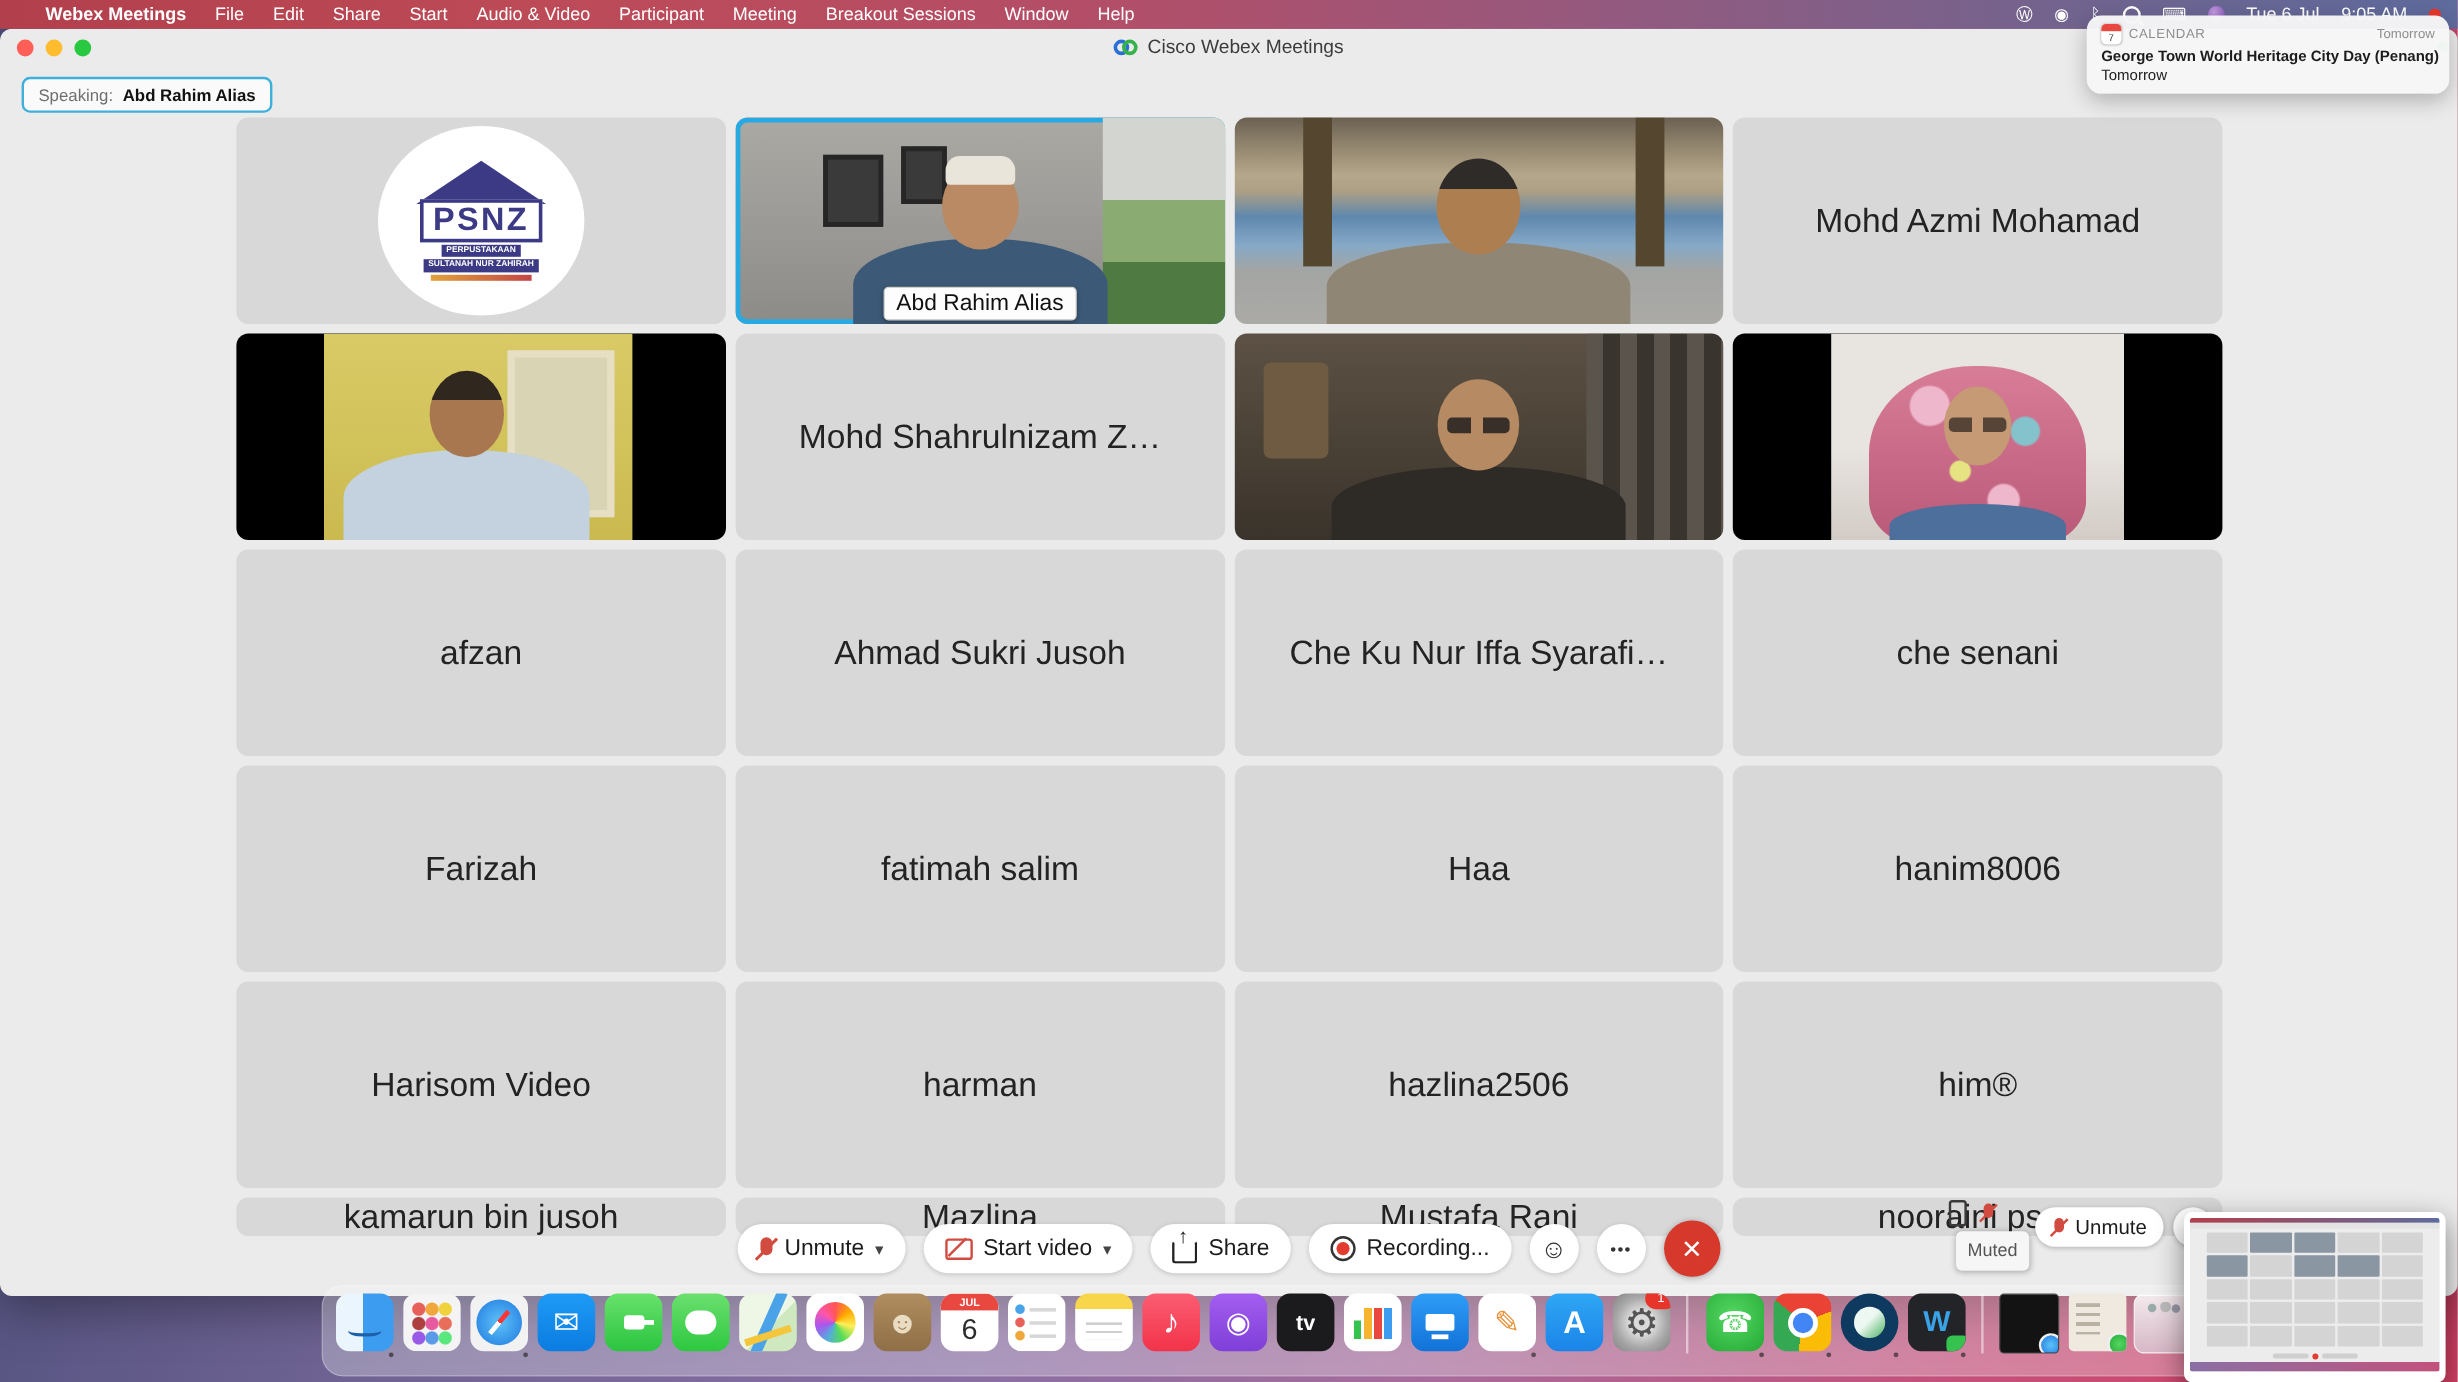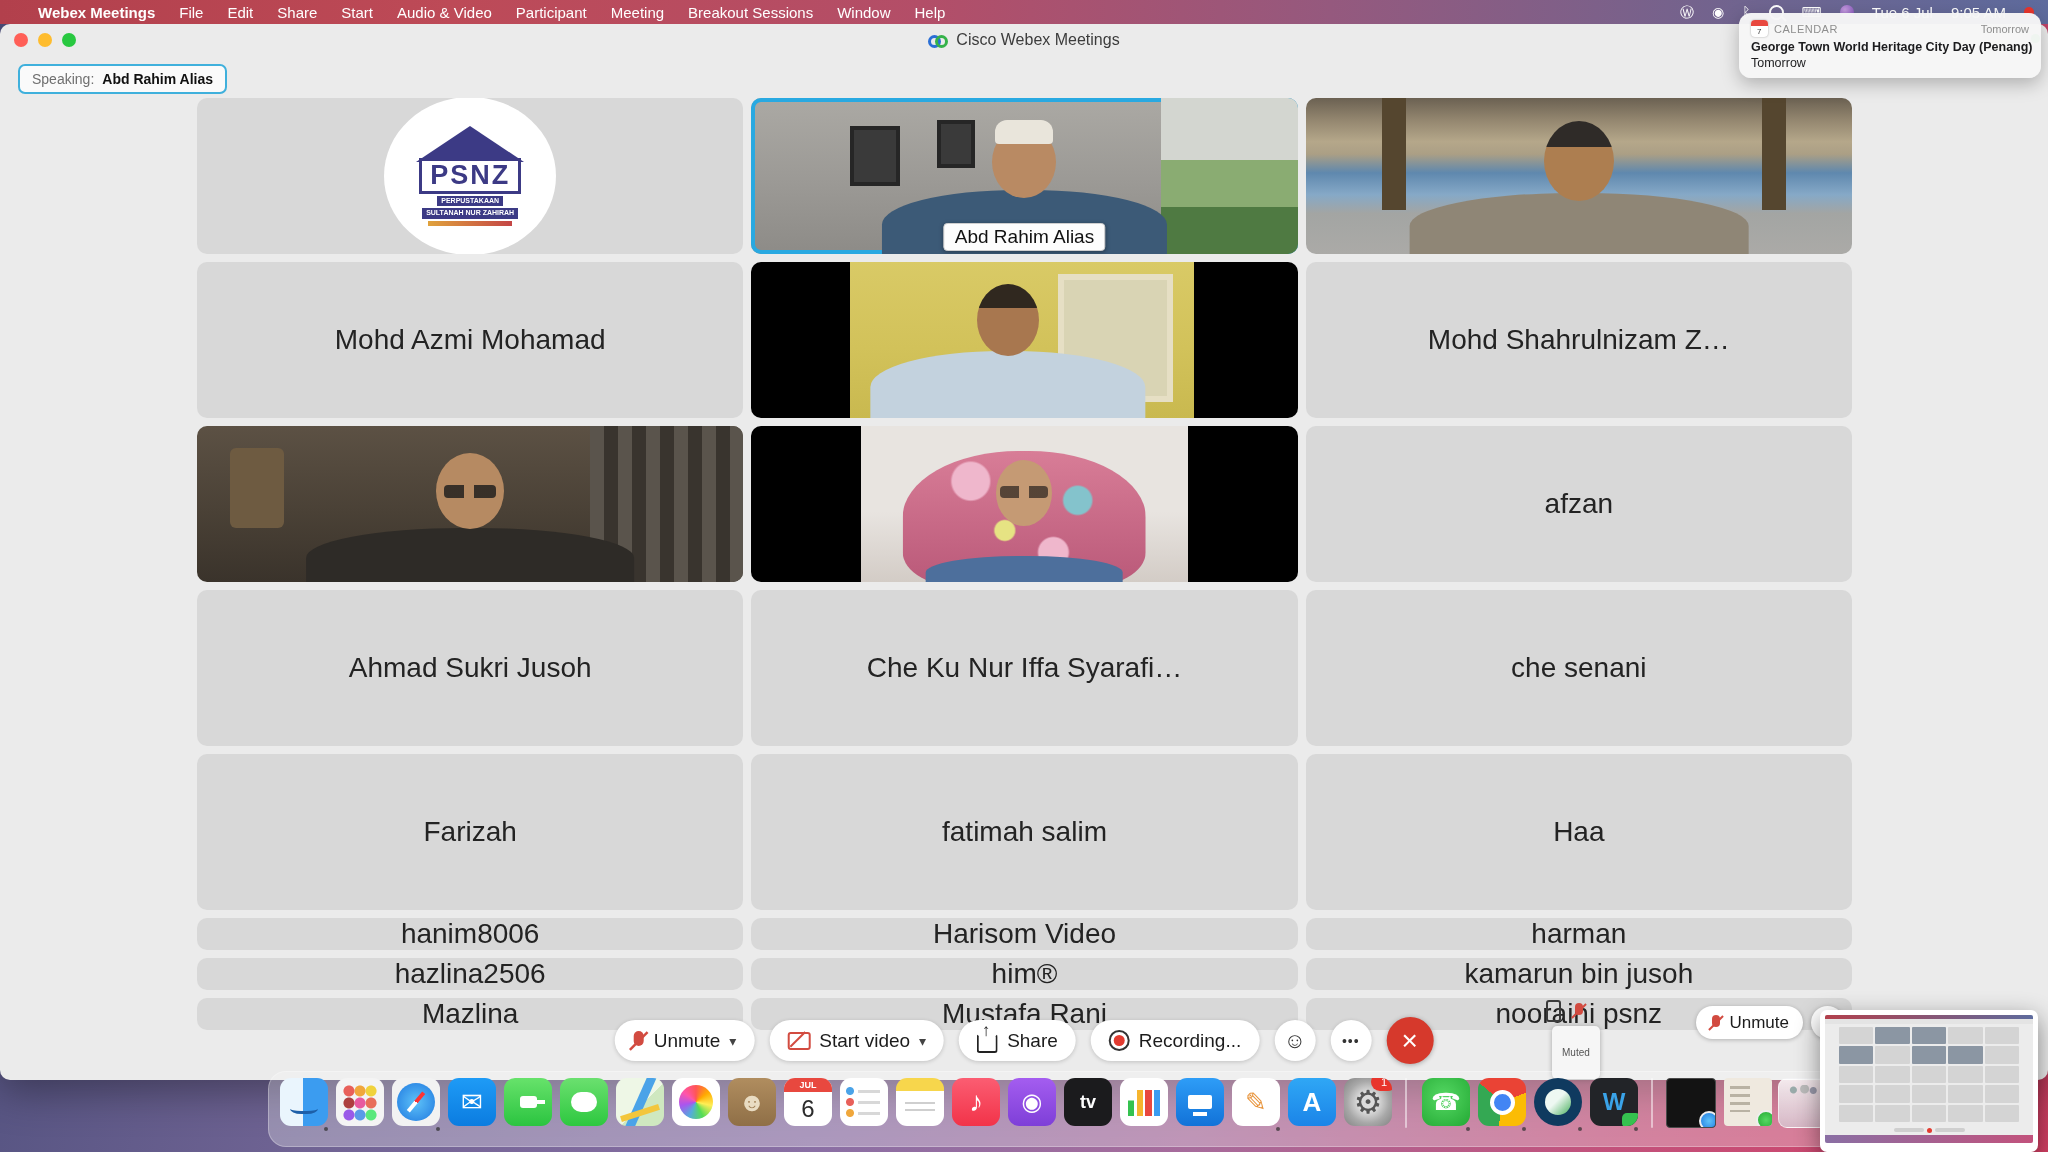--- a/index.html
+++ b/index.html
@@ -21,21 +21,21 @@
   .app-dot{width:14px;height:14px;border-radius:50%;background:radial-gradient(circle at 35% 35%,#c59be0,#7b4bb3)}
   .rec-dot{width:10px;height:10px;border-radius:50%;background:#e8352c}
   .clock{white-space:nowrap;font-size:15px}
   
   .window{position:absolute;top:24px;left:0;width:2048px;height:1056px;background:#ebebeb;
     border-radius:10px;box-shadow:0 12px 40px rgba(0,0,0,.35)}
   .titlebar{position:relative;height:32px;display:flex;align-items:center;justify-content:center}
   .lights{position:absolute;left:14px;top:9px;display:flex;gap:10px}
   .light{width:14px;height:14px;border-radius:50%}
   .l-red{background:#ff5f57}.l-yel{background:#febc2e}.l-grn{background:#28c840}
-  .wtitle{display:flex;align-items:flex-end;gap:8px;font-size:16px;color:#3c3c3c}
+  .wtitle{display:flex;align-items:center;gap:8px;font-size:16px;color:#3c3c3c}
   .wx-logo{position:relative;width:20px;height:14px}
   .wx-logo i{position:absolute;width:13px;height:13px;border-radius:50%;border:3.2px solid #2a6fd6;box-sizing:border-box}
   .wx-logo i:last-child{left:7px;border-color:#35b24a}
   .green-ind{position:absolute;top:10px;right:8px;width:9px;height:9px;border-radius:50%;background:#28c840}
   
   .speaking{position:absolute;top:40px;left:18px;display:flex;align-items:center;gap:8px;
     background:#fafafa;border:2px solid #3fb0dc;border-radius:7px;padding:5px 12px;font-size:14px}
   .speaking .lab{color:#6f6f6f}.speaking .nm{color:#111;font-weight:bold}
   
   .notif{position:absolute;top:13px;right:7px;width:278px;background:rgba(246,246,246,.97);
@@ -43,21 +43,21 @@
   .notif-top{display:flex;align-items:center;gap:6px;color:#8e8e8e;font-size:11px;letter-spacing:.5px}
   .notif-top .when{margin-left:auto;letter-spacing:0}
   .cal-ic{width:17px;height:17px;background:#fff;border-radius:4px;overflow:hidden;
     box-shadow:0 0 2px rgba(0,0,0,.35);display:flex;flex-direction:column;flex:0 0 auto}
   .cal-ic b{height:6px;background:#e8483f;display:block}
   .cal-ic span{flex:1;display:flex;align-items:center;justify-content:center;font-size:8px;color:#333}
   .notif-title{font-size:12.5px;font-weight:bold;color:#1c1c1e;margin-top:3px;white-space:nowrap}
   .notif-body{font-size:12.5px;color:#1c1c1e;margin-top:2px}
   
   .grid{position:absolute;left:197px;top:74px;width:1655px;height:932px;display:grid;
-    grid-template-columns:repeat(3,1fr);grid-template-rows:repeat(5,1fr);gap:8px}
+    grid-template-columns:repeat(4,1fr);grid-template-rows:repeat(5,1fr);gap:8px}
   .tile{position:relative;background:#d8d8d8;border-radius:10px;overflow:hidden;
     display:flex;align-items:center;justify-content:center}
   .tile-ov{overflow:visible}
   .tile-name{font-size:28px;color:#232323;white-space:nowrap}
   .active{box-shadow:inset 0 0 0 4px #29a9e1}
   .name-tag{position:absolute;bottom:3px;left:50%;transform:translateX(-50%);background:#fdfdfd;
     border:1px solid #cfcfcf;border-radius:4px;padding:2px 10px;font-size:19px;color:#111;
     box-shadow:0 1px 4px rgba(0,0,0,.35);white-space:nowrap}
   
   .pbody{position:absolute;left:50%;transform:translateX(-50%);bottom:-8px;border-radius:48% 48% 0 0}
@@ -124,22 +124,22 @@
   .ov-controls{position:absolute;top:8px;right:8px;display:flex;gap:8px;z-index:5}
   .ov-unmute{background:#fff;border-radius:17px;height:33px;padding:0 14px;display:flex;align-items:center;gap:7px;
     font-size:17px;color:#1c1c1c;box-shadow:0 1px 4px rgba(0,0,0,.25)}
   .ov-more{width:33px;height:33px;border-radius:50%;background:#fff;display:flex;align-items:center;
     justify-content:center;font-size:12px;letter-spacing:1px;color:#333;box-shadow:0 1px 4px rgba(0,0,0,.25)}
   .ov-status{position:absolute;bottom:8px;left:44%;display:flex;gap:12px;align-items:center;z-index:5}
   .ic-phone{width:11px;height:18px;border:2px solid #3a3a3a;border-radius:3px}
   .ic-micoff{position:relative;width:12px;height:18px}
   .ic-micoff::before{content:"";position:absolute;left:2px;top:1px;width:8px;height:12px;background:#d24b40;border-radius:4px}
   .ic-micoff::after{content:"";position:absolute;left:5px;top:-1px;width:2px;height:20px;background:#d24b40;transform:rotate(45deg)}
-  .tooltip-muted{position:absolute;top:26px;left:6px;background:#f6f6f6;border-radius:5px;padding:21px 10px;
-    font-size:10px;color:#555;box-shadow:0 1px 5px rgba(0,0,0,.3);white-space:nowrap}
+  .tooltip-muted{position:absolute;top:26px;left:6px;background:#f6f6f6;border-radius:5px;padding:8px 10px;
+    font-size:15px;color:#555;box-shadow:0 1px 5px rgba(0,0,0,.3);white-space:nowrap}
   
   .controls{position:absolute;left:50%;transform:translateX(-50%);bottom:16px;display:flex;align-items:center;gap:15px}
   .pill{background:#fff;border-radius:21px;height:41px;padding:0 18px;display:flex;align-items:center;gap:9px;
     font-size:19px;color:#1c1c1c;box-shadow:0 1px 4px rgba(0,0,0,.18);white-space:nowrap}
   .circ{width:41px;height:41px;border-radius:50%;background:#fff;display:flex;align-items:center;justify-content:center;
     box-shadow:0 1px 4px rgba(0,0,0,.18);font-size:22px;color:#333}
   .circ.more{font-size:14px;letter-spacing:1px}
   .leave{width:47px;height:47px;border-radius:50%;background:#d6392c;display:flex;align-items:center;
     justify-content:center;color:#fff;font-size:28px;box-shadow:0 1px 5px rgba(0,0,0,.3)}
   .chev{font-size:14px;color:#444}

